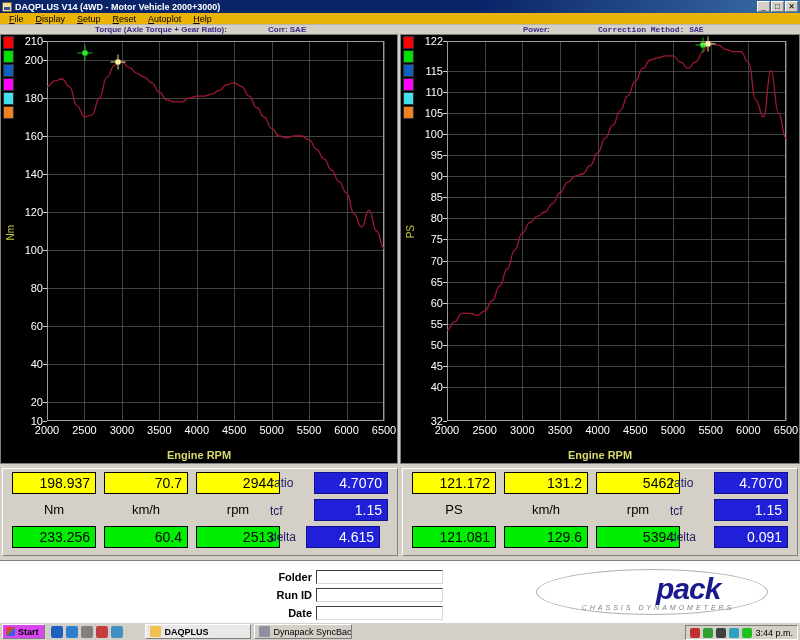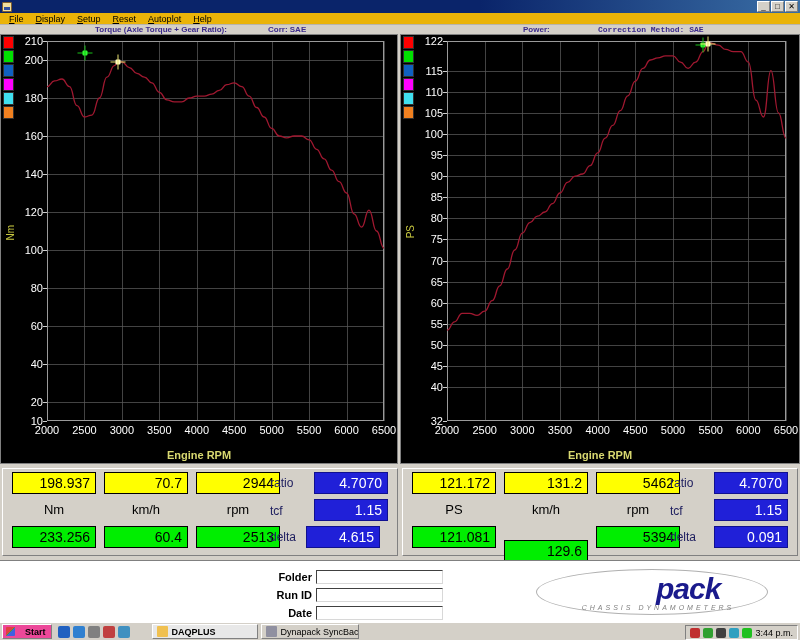--- a/index.html
+++ b/index.html
@@ -188,23 +188,23 @@
   }
 
   
   .taskbar {
     position: absolute; left: 0; top: 622px; width: 800px; height: 18px;
     background: #d4d0c8; border-top: 1px solid #ffffff;
     display: flex; align-items: center;
   }
   .start-btn {
     margin-left: 2px; height: 15px; padding: 0 5px 0 3px;
-    background: #ec4899; border: 1px solid;
+    background: #d946ef; border: 1px solid;
     border-color: #ffffff #808080 #808080 #ffffff;
-    display: flex; align-items: center; gap: 10px;
+    display: flex; align-items: center; gap: 3px;
     font-size: 9px; font-weight: bold; color: #000;
   }
   .flag { width: 9px; height: 9px; background:
     linear-gradient(135deg,#e04040 0%,#e04040 45%,#40a040 45%,#40a040 55%,#4060e0 55%,#4060e0 100%);
     border-radius: 1px; }
   .ql { display: flex; align-items: center; gap: 3px; margin-left: 6px; }
   .ql-icon { width: 12px; height: 12px; border-radius: 2px; }
   .tasks { display: flex; align-items: center; gap: 3px; margin-left: 22px; }
   .task-btn {
     height: 15px; padding: 0 4px; display: flex; align-items: center; gap: 4px;
@@ -221,20 +221,21 @@
   }
   .tray-icon { width: 10px; height: 10px; border-radius: 2px; }
 </style>
 </head>
 <body>
 
 <div id="app">
 
   <div class="titlebar">
     <div class="tb-icon"></div>
+    <div class="tb-title">DAQPLUS V14 (4WD - Motor Vehicle 2000+3000)</div>
     <div class="tb-buttons">
       <div class="tb-btn">_</div>
       <div class="tb-btn">□</div>
       <div class="tb-btn">✕</div>
     </div>
   </div>
 
   <div class="menubar">
     <div class="menu-item">File</div>
     <div class="menu-item">Display</div>
@@ -453,21 +454,21 @@
 
     <div class="ro-group right">
       <div class="ro-frame"></div>
       <div class="cell yellow" style="left:10px; top:4px;  width:84px;">121.172</div>
       <div class="cell yellow" style="left:102px;top:4px;  width:84px;">131.2</div>
       <div class="cell yellow" style="left:194px;top:4px;  width:84px;">5462</div>
       <div class="unit" style="left:10px; top:32px; width:84px;">PS</div>
       <div class="unit" style="left:102px;top:32px; width:84px;">km/h</div>
       <div class="unit" style="left:194px;top:32px; width:84px;">rpm</div>
       <div class="cell green" style="left:10px; top:58px; width:84px;">121.081</div>
-      <div class="cell green" style="left:102px;top:72px; width:84px;">129.6</div>
+      <div class="cell green" style="left:102px;top:58px; width:84px;">129.6</div>
       <div class="cell green" style="left:194px;top:58px; width:84px;">5394</div>
       <div class="bluelabel" style="left:268px;top:5px;">ratio</div>
       <div class="bluelabel" style="left:268px;top:33px;">tcf</div>
       <div class="bluelabel" style="left:268px;top:59px;">delta</div>
       <div class="cell blue" style="left:312px;top:4px;  width:74px;">4.7070</div>
       <div class="cell blue" style="left:312px;top:31px; width:74px;">1.15</div>
       <div class="cell blue" style="left:312px;top:58px; width:74px;">0.091</div>
     </div>
   </div>
 

